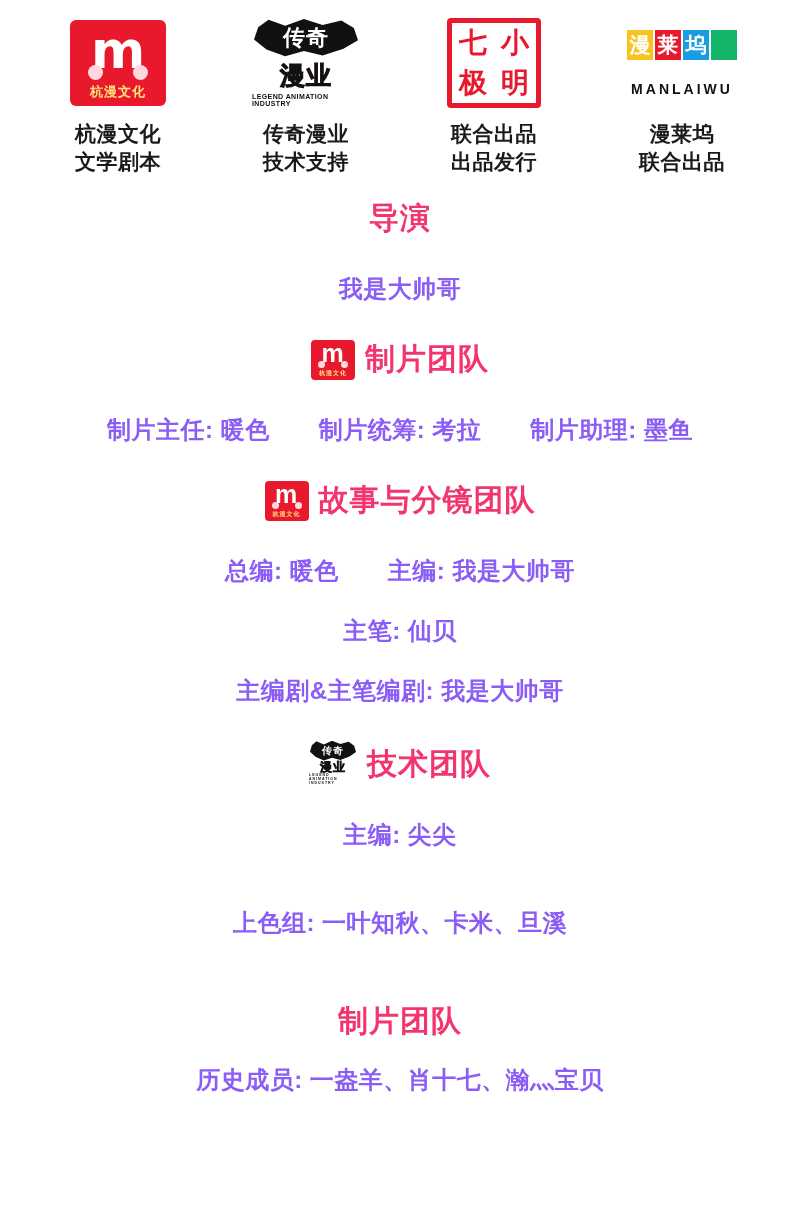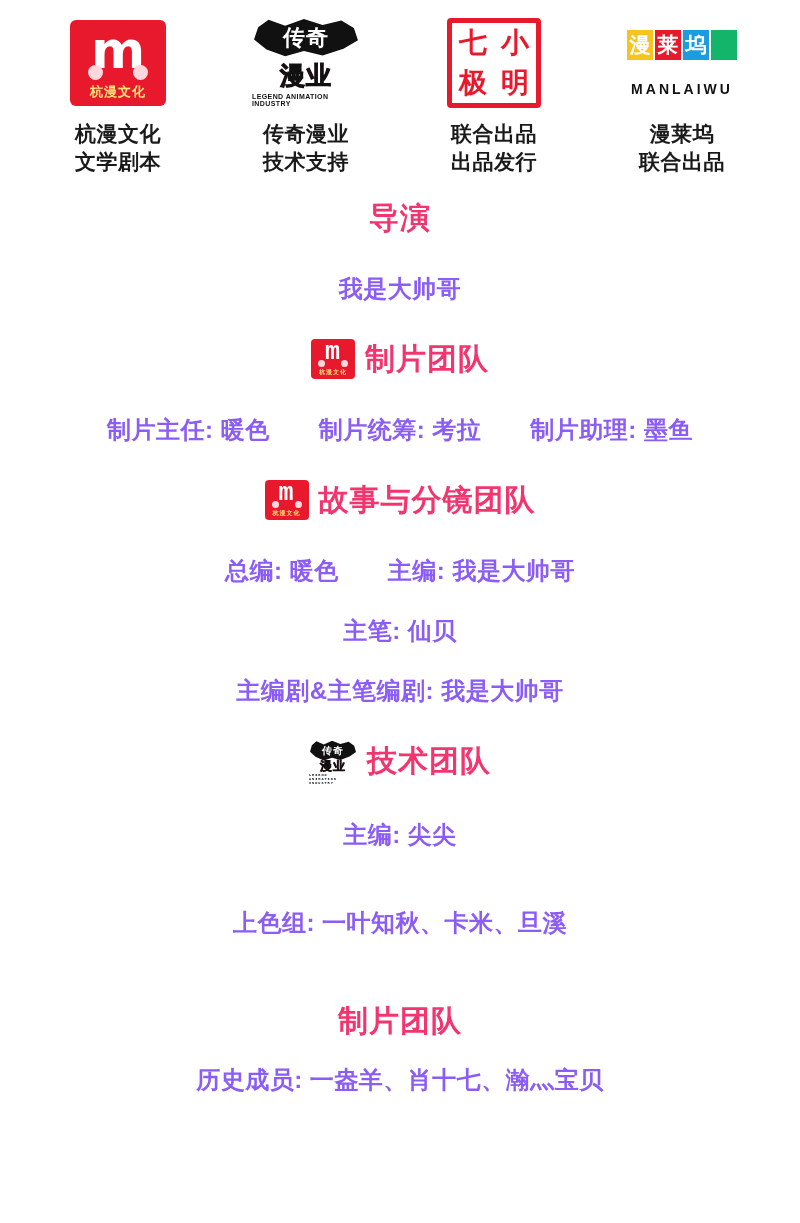--- a/index.html
+++ b/index.html
@@ -273,28 +273,27 @@
 
   
   .credits {
     margin-top: 22px;
     display: flex;
     flex-direction: column;
     align-items: center;
   }
   .section-head {
     display: flex;
-    align-items: flex-start;
+    align-items: flex-end;
     justify-content: center;
     gap: 10px;
     color: #f2356e;
     font-size: 30px;
     font-weight: bold;
     letter-spacing: 1px;
-    font-family: Liberation Mono, monospace;
   }
   .section-head.plain { color: #f2356e; }
   .credit-line {
     font-size: 24px;
     font-weight: bold;
     color: #8b5cf6;
     text-align: center;
     letter-spacing: 0.5px;
   }
   .gap-a { height: 34px; }

